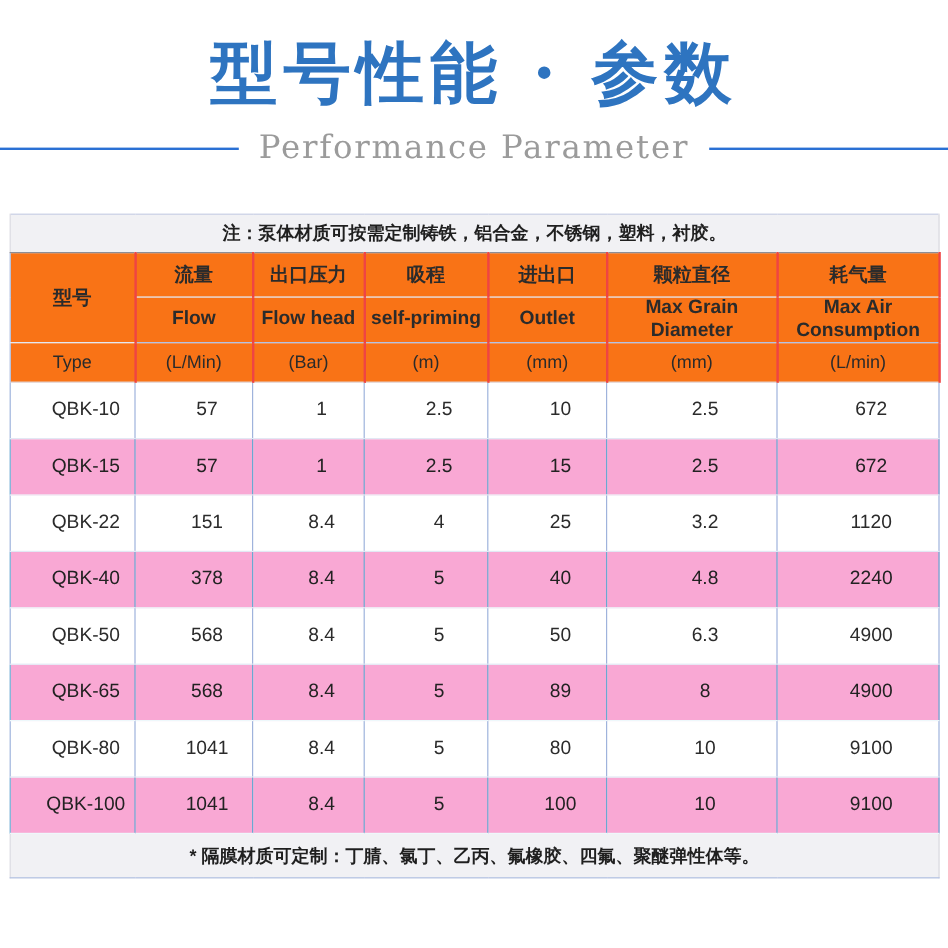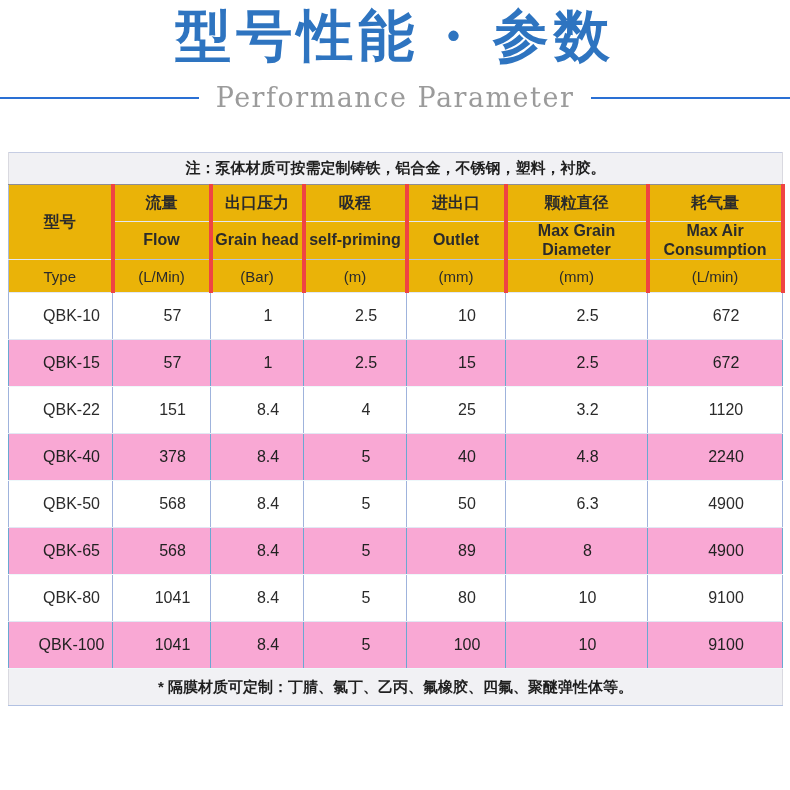--- a/index.html
+++ b/index.html
@@ -5,21 +5,21 @@
   * { box-sizing: border-box; margin: 0; padding: 0; }
   html, body {
     width: 790px; height: 790px;
     background: #ffffff;
     font-family: "Liberation Sans", sans-serif;
     overflow: hidden;
   }
   .page { width: 790px; height: 790px; background: #ffffff; }
 
   
-  .hero { }
+  .hero { padding-top: 26px; }
   .page-title {
     font-family: "DejaVu Serif", "Liberation Serif", serif;
     font-weight: bold;
     font-size: 56px;
     line-height: 1.25;
     letter-spacing: 5px;
     color: #2e74c0;
     text-align: center;
   }
   .subtitle-row {
@@ -71,24 +71,24 @@
     font-weight: bold;
     color: #1f1f1f;
     border-left: 1px solid #d9d9e0;
     border-right: 1px solid #d9d9e0;
   }
   tr.note-top td    { border-bottom: 1px solid #8d8d95; }
   tr.note-bottom td { height: 37px; border-top: 1px solid #bfcbe6; border-bottom: 1px solid #b2c1e2; }
 
   
   thead th {
-    background: #eab308;
+    background: #f97316;
     font-size: 16px;
     border-left: 1px solid #a8bade;
-    border-right: 4px solid #ef4444;
+    border-right: 2px solid #ef4444;
   }
   tr.h-cn th   { height: 37px; font-weight: bold; border-bottom: 1px solid #e3e8f3; }
   tr.h-en th   { height: 38px; font-weight: bold; line-height: 1.15; }
   tr.h-unit th { height: 33px; font-weight: normal; font-size: 15px; border-top: 1px solid #b3c2e4; }
   th.model-span { font-weight: bold; }
 
   
   tbody td {
     height: 47px;
     font-size: 16px;
@@ -140,21 +140,21 @@
         <th rowspan="2" class="model-span">型号</th>
         <th>流量</th>
         <th>出口压力</th>
         <th>吸程</th>
         <th>进出口</th>
         <th>颗粒直径</th>
         <th>耗气量</th>
       </tr>
       <tr class="h-en">
         <th>Flow</th>
-        <th>Grain head</th>
+        <th>Flow head</th>
         <th>self-priming</th>
         <th>Outlet</th>
         <th>Max Grain Diameter</th>
         <th>Max Air Consumption</th>
       </tr>
       <tr class="h-unit">
         <th>Type</th>
         <th>(L/Min)</th>
         <th>(Bar)</th>
         <th>(m)</th>

